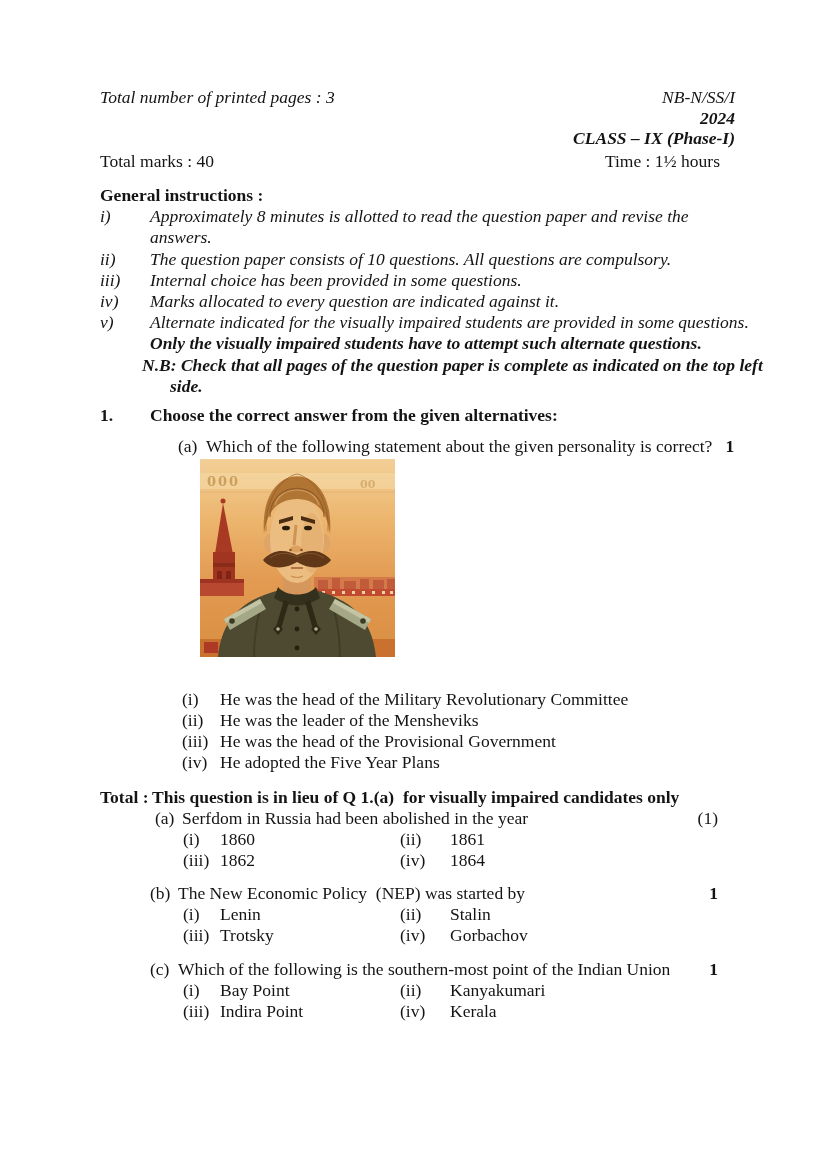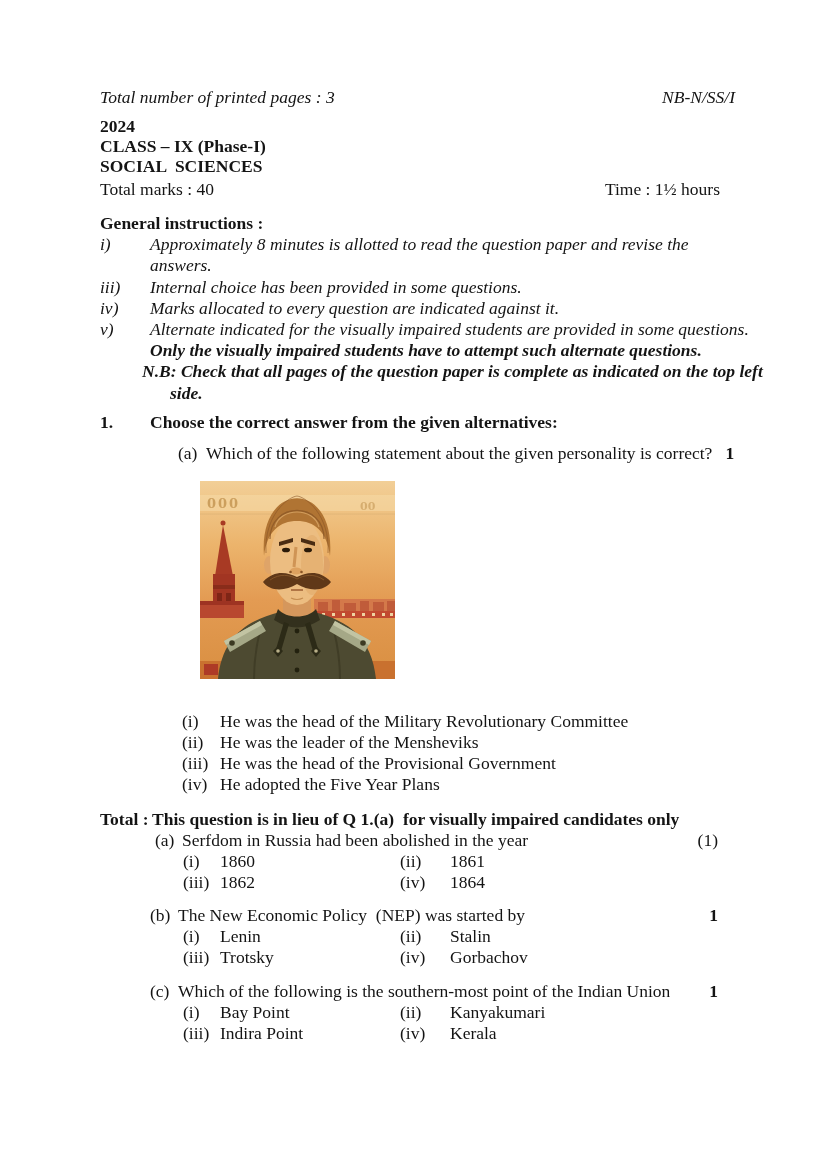--- a/index.html
+++ b/index.html
@@ -6,21 +6,21 @@
   html,body { background:#ffffff; }
   body {
     width:826px; height:1169px; overflow:hidden;
     font-family:"Liberation Serif", serif;
     color:#141414; font-size:17.5px; line-height:21px;
   }
   .page { width:826px; height:847px; padding:87px 91px 0 100px; }
 
   
   .meta-row { display:flex; justify-content:space-between; width:635px; font-style:italic; }
-  .title-block { width:635px; text-align:left; font-weight:bold; line-height:20px; margin-top:8px; }
+  .title-block { width:635px; text-align:right; font-weight:bold; line-height:20px; margin-top:0;font-style:italic; }
   .title-block div { white-space:pre; }
   .marks-row { display:flex; justify-content:space-between; width:620px; margin-top:3px; }
 
   
   .gi-title { font-weight:bold; margin-top:13px; line-height:21.2px; }
   .instructions { width:700px; }
   .instr-item { display:grid; grid-template-columns:50px 1fr; font-style:italic; line-height:21.2px; }
   .block { display:block; }
   .bold-it { font-weight:bold;font-style:italic; }
   .nb { font-weight:bold; font-style:italic; line-height:21.2px;margin-left:42px; }
@@ -33,21 +33,21 @@
   .qa-row .marks { font-weight:bold; margin-left:13px; flex-shrink:0; }
 
   .qline { display:flex; margin-left:50px; width:568px; }
   .qline .part-label { width:28px; flex-shrink:0; }
   .qline .qtext { white-space:pre; }
   .qline .marks { font-weight:bold; margin-left:auto; flex-shrink:0; }
   .qline .marks.normal { font-weight:normal; }
   .qline.alt { margin-left:55px; width:563px; }
   .qline.alt .part-label { width:27px; }
 
-  .portrait { margin-left:100px; margin-top:17px; width:195px; height:198px; }
+  .portrait { margin-left:100px; margin-top:2px; width:195px; height:198px; }
   .portrait svg { display:block; }
 
   .opt-list1 { margin-left:82px; margin-top:32px; }
   .opt-row1 { display:grid; grid-template-columns:38px 1fr; }
 
   .opt-grid2 { margin-left:83px; display:grid; grid-template-columns:37px 180px 50px 1fr; }
 
   .note-row { display:flex; font-weight:bold; margin-top:14px; }
   .note-row .note-label { width:52px; flex-shrink:0; }
   .note-row .note-text { white-space:pre; }
@@ -61,33 +61,36 @@
 <div class="page">
 
   <div class="meta-row">
     <span>Total number of printed pages : 3</span>
     <span>NB-N/SS/I</span>
   </div>
 
   <div class="title-block">
     <div>2024</div>
     <div>CLASS – IX (Phase-I)</div>
-    <div>SOCIAL  SCIENCES</div>
   </div>
 
   <div class="marks-row">
     <span>Total marks : 40</span>
     <span>Time : 1½ hours</span>
   </div>
 
   <div class="gi-title">General instructions :</div>
   <div class="instructions">
     <div class="instr-item">
       <span>i)</span>
       <span><span>Approximately 8 minutes is allotted to read the question paper and revise the</span><span class="block">answers.</span></span>
+    </div>
+    <div class="instr-item">
+      <span>ii)</span>
+      <span>The question paper consists of 10 questions. All questions are compulsory.</span>
     </div>
     <div class="instr-item">
       <span>iii)</span>
       <span>Internal choice has been provided in some questions.</span>
     </div>
     <div class="instr-item">
       <span>iv)</span>
       <span>Marks allocated to every question are indicated against it.</span>
     </div>
     <div class="instr-item">

